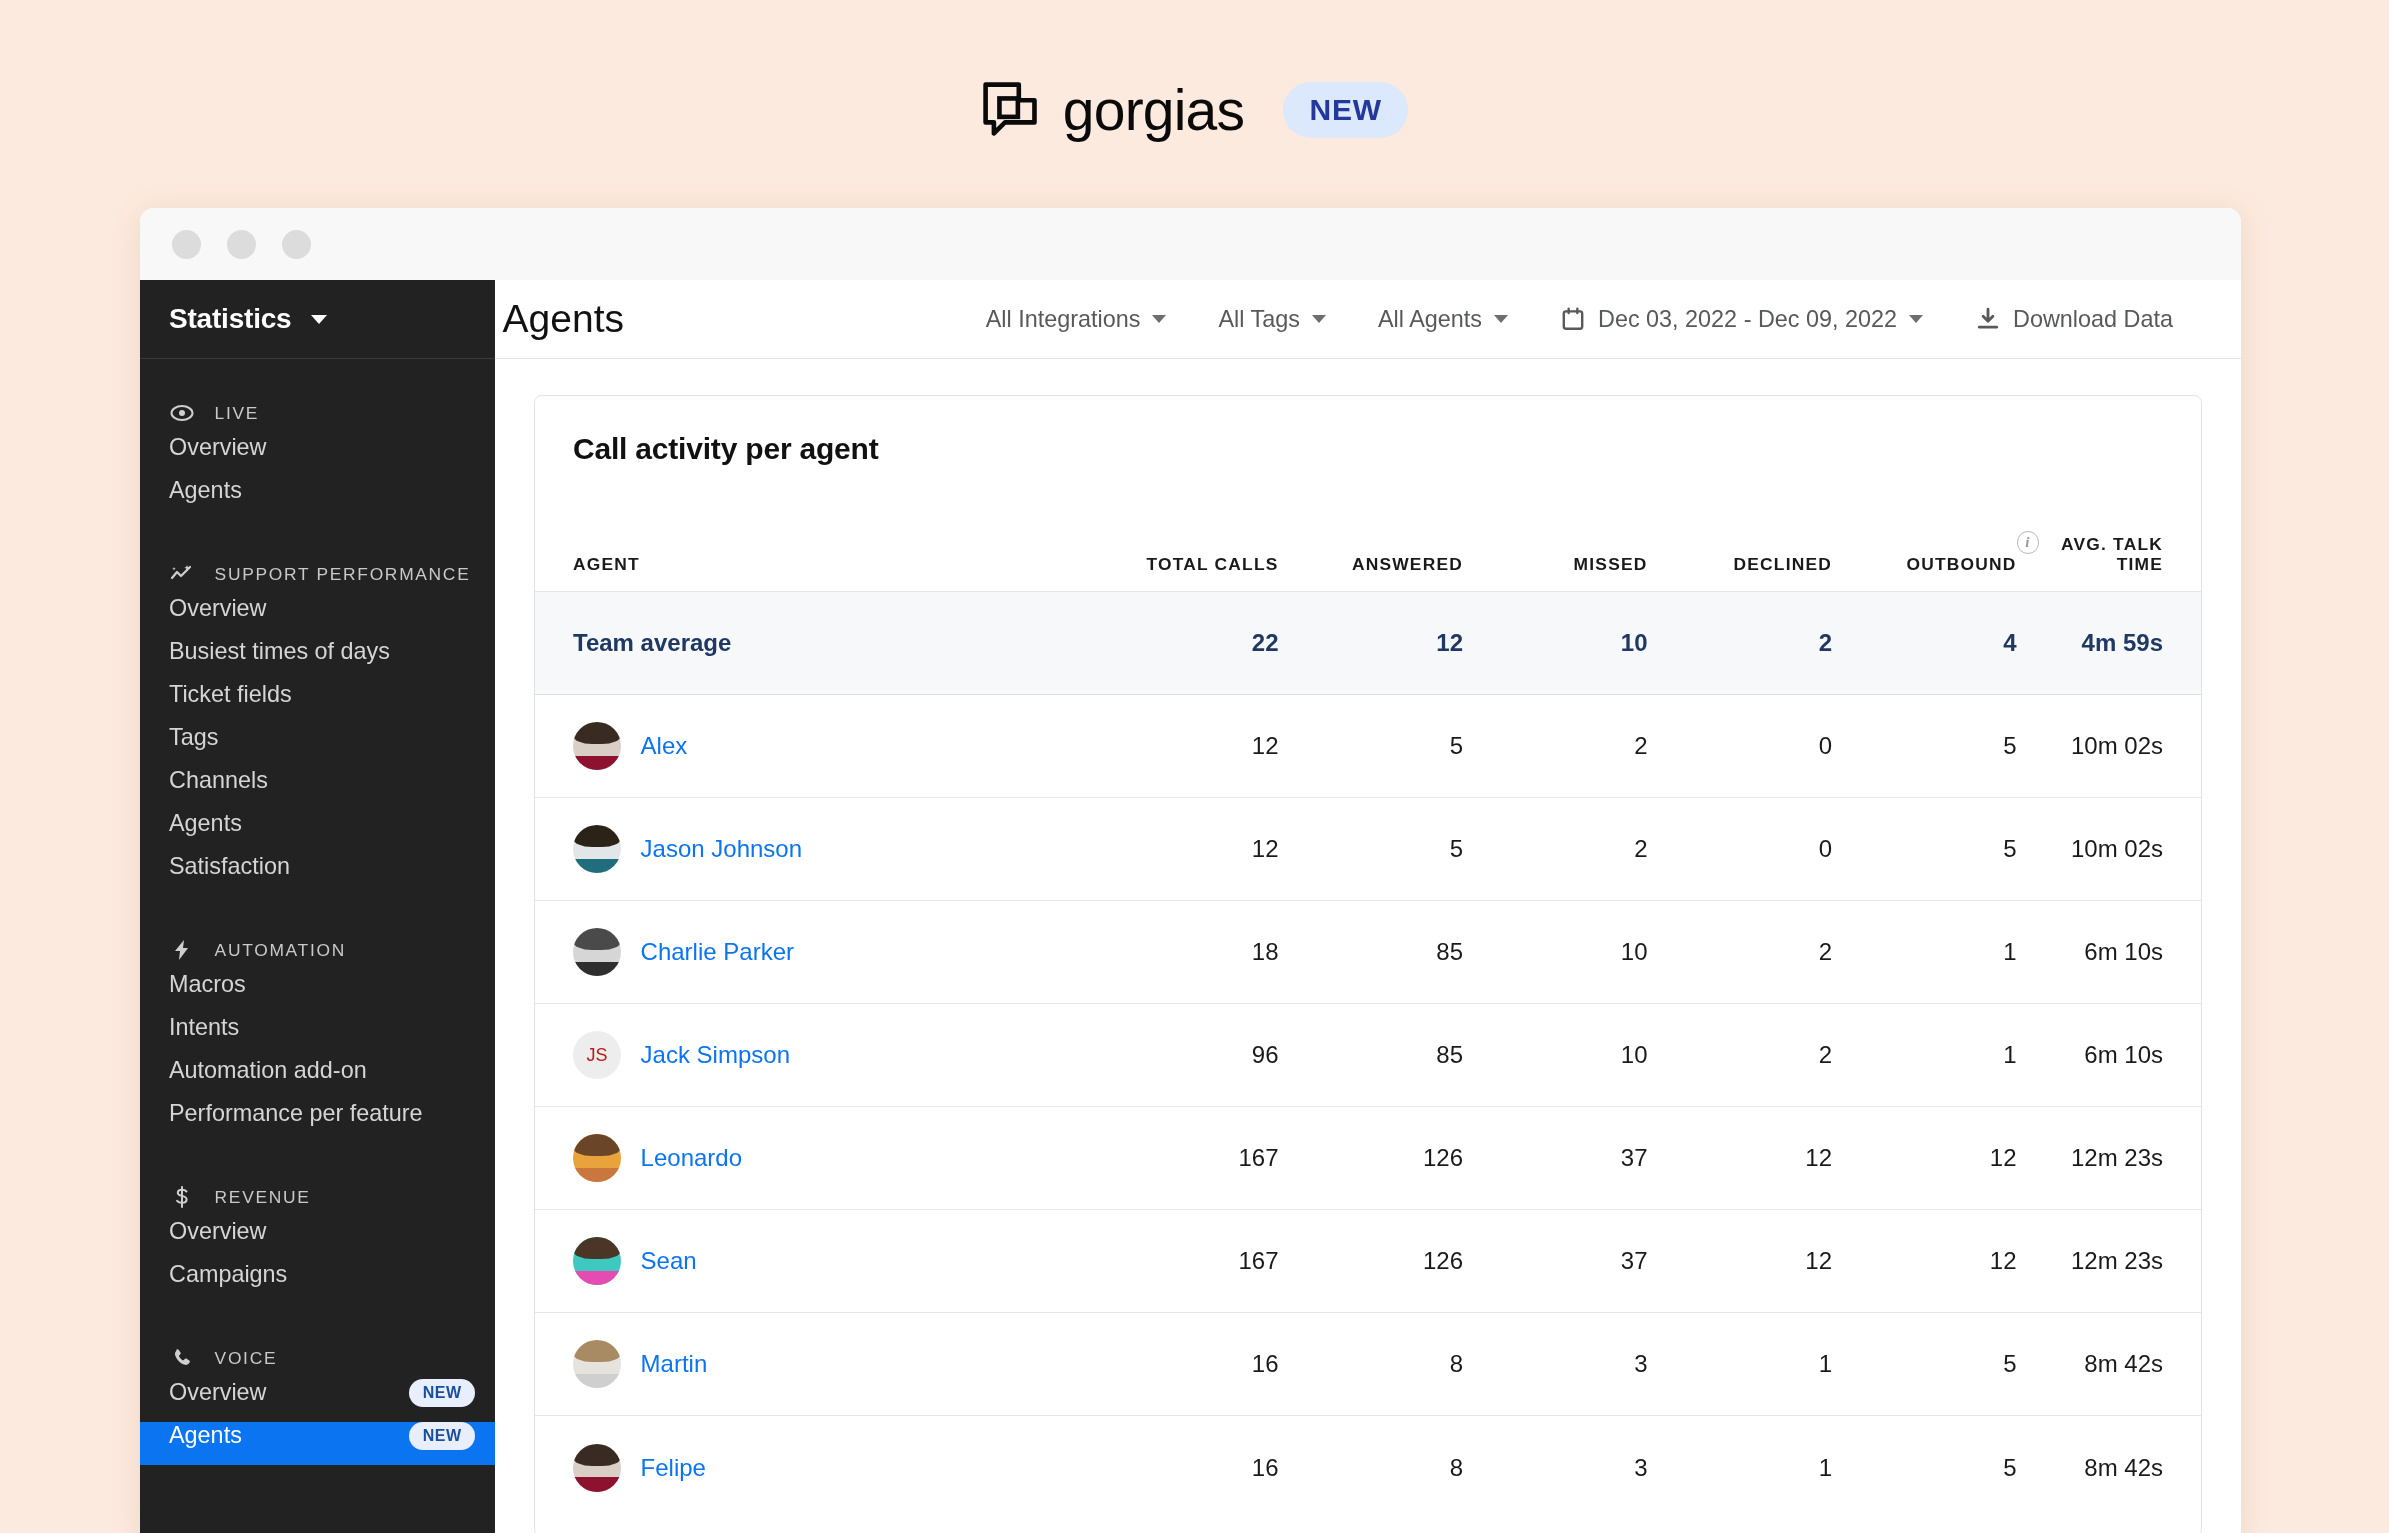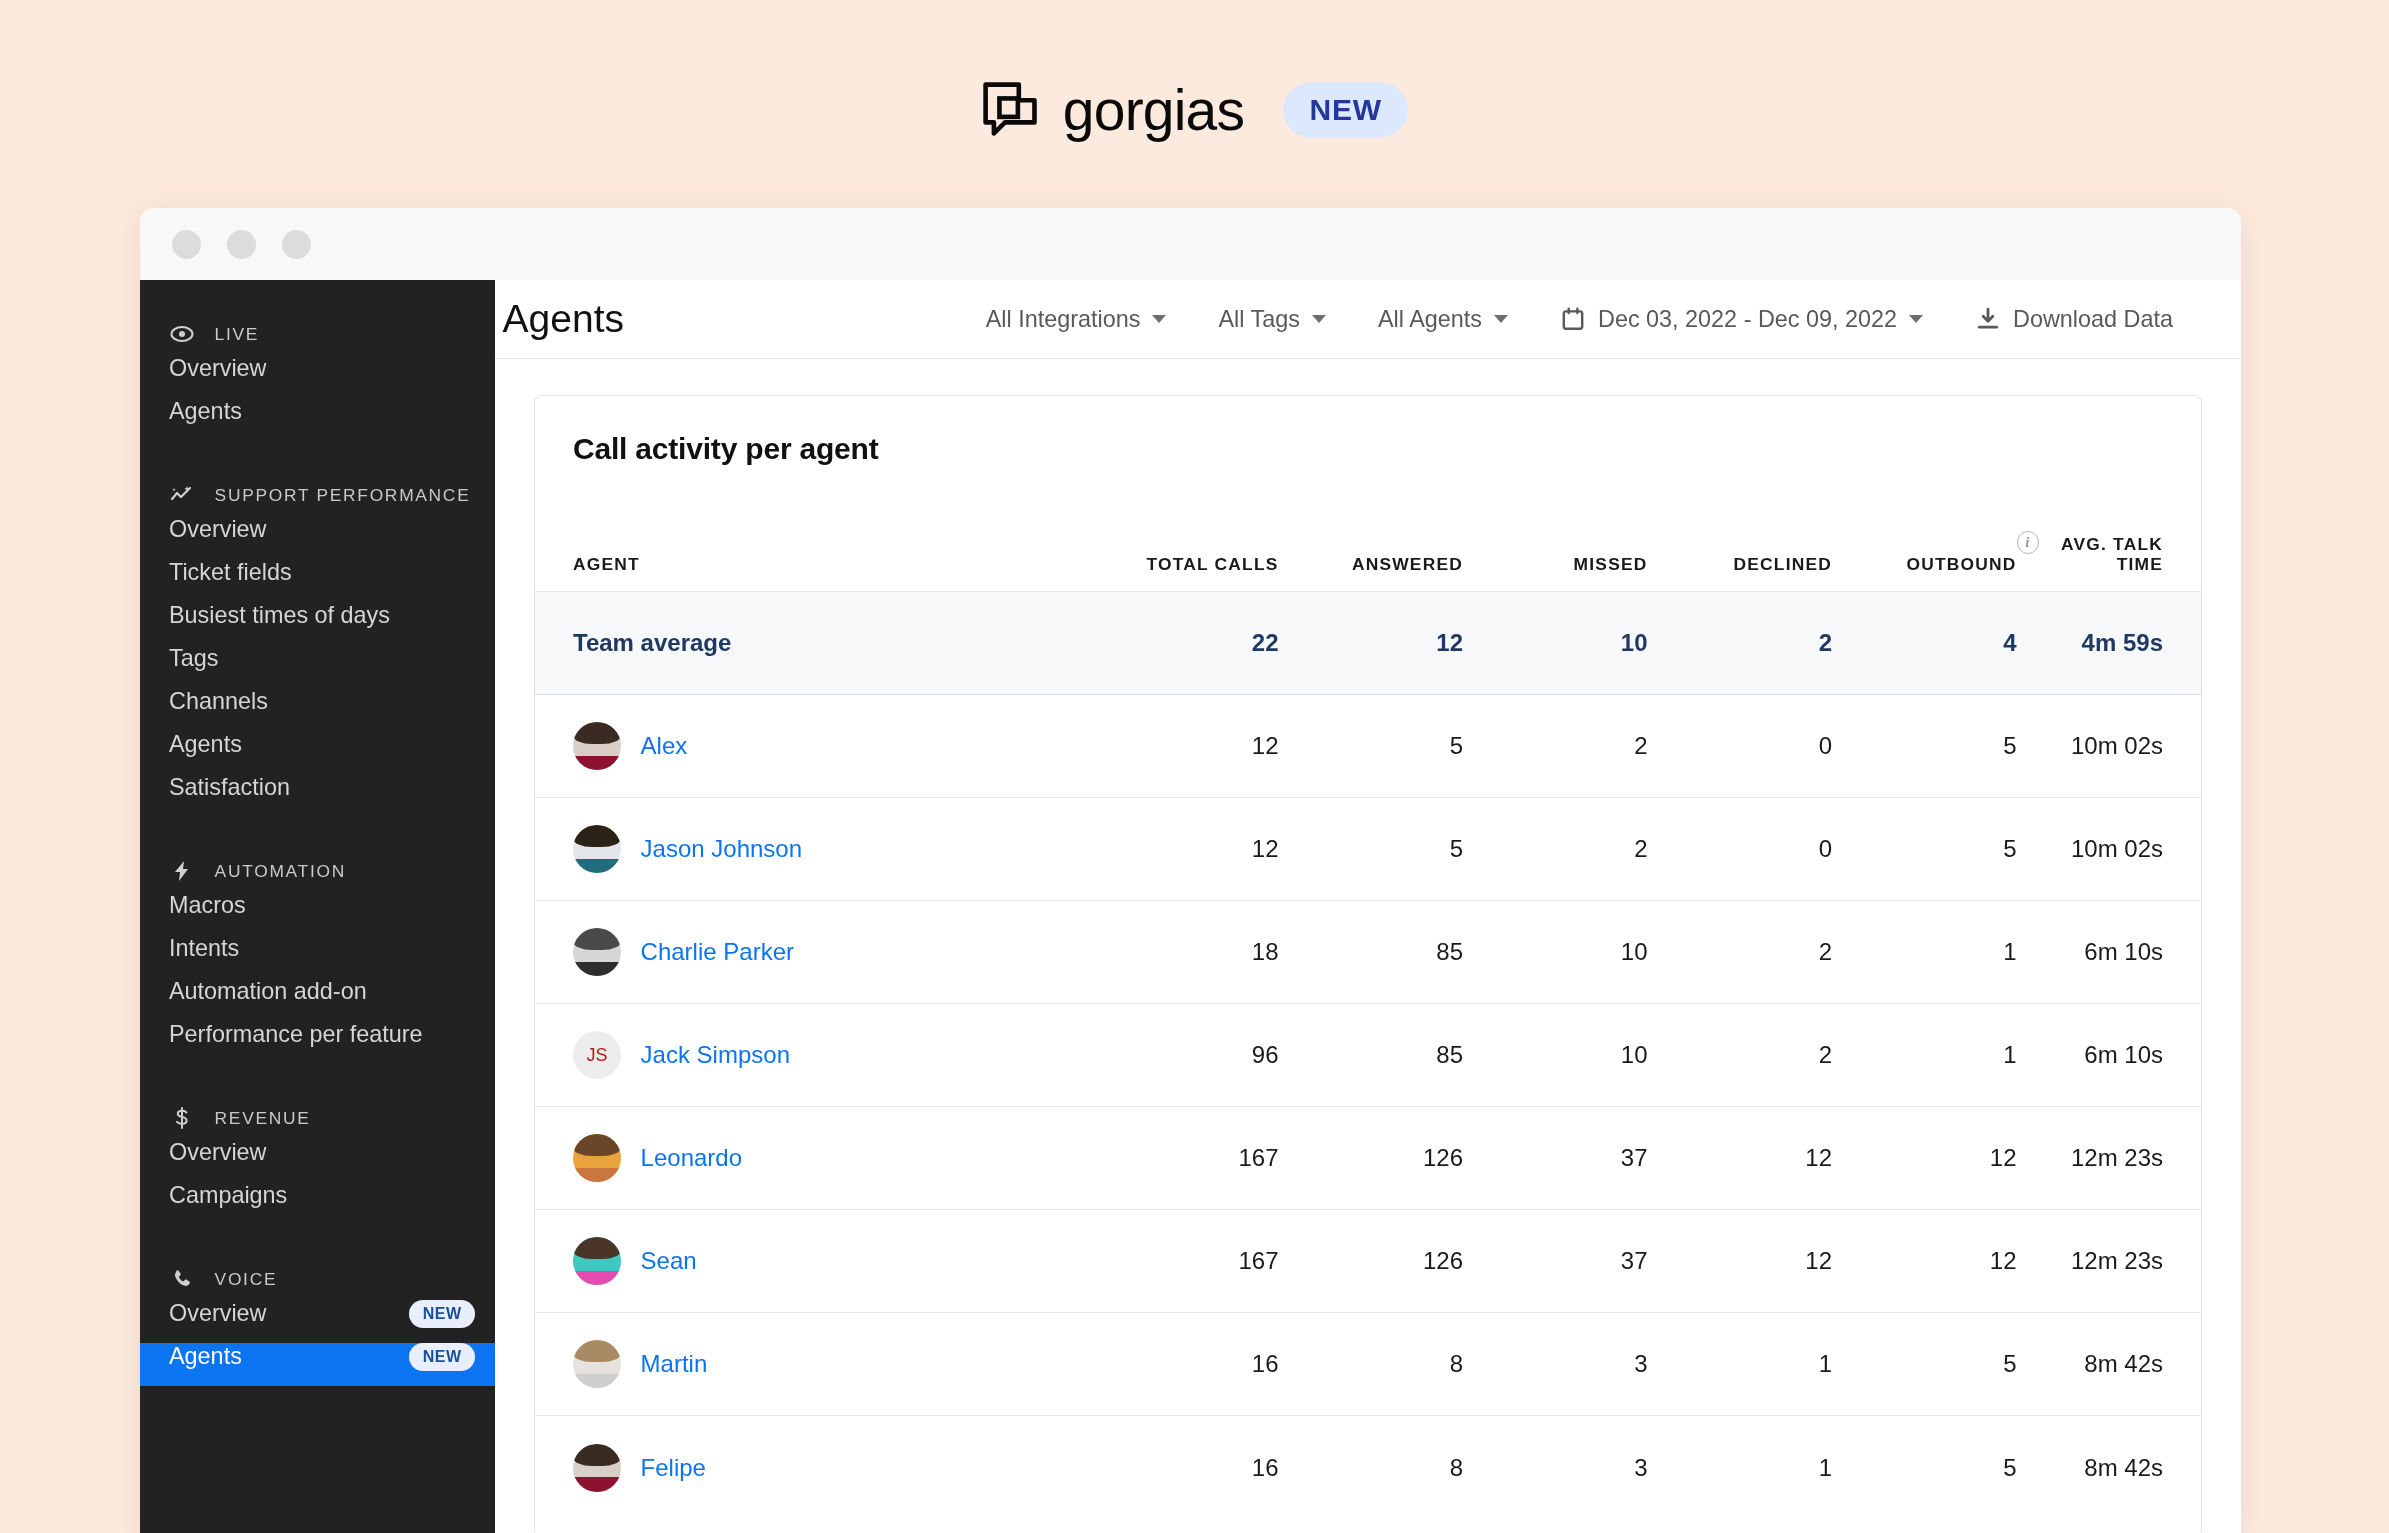--- a/index.html
+++ b/index.html
@@ -275,20 +275,24 @@
 
   <div class="titlebar">
     <span class="dot"></span>
     <span class="dot"></span>
     <span class="dot"></span>
   </div>
 
   <div class="app-body">
 
     <nav class="sidebar">
+      <div class="sidebar-head">
+        <span class="sidebar-head-title">Statistics</span>
+        <span class="caret-down"></span>
+      </div>
       <div id="nav-sections">
           <div class="nav-section">
             <div class="nav-section-head">
               <span class="nav-section-icon">
                 <span style="display: flex; align-items: center;">
                   <svg width="24" height="24" viewBox="0 0 24 24" fill="none">
                     <ellipse cx="12" cy="12" rx="10.5" ry="7" stroke="#cfcfcf" stroke-width="2"></ellipse>
                     <circle cx="12" cy="12" r="3" fill="#cfcfcf"></circle>
                   </svg>
                 </span>
@@ -312,24 +316,24 @@
                     <path d="M4 5l.5 1.2L5.7 6.7 4.5 7.2 4 8.4 3.5 7.2 2.3 6.7 3.5 6.2z" fill="#cfcfcf"></path>
                   </svg>
                 </span>
               </span>
               <span class="nav-section-label">SUPPORT PERFORMANCE</span>
             </div>
             <div class="nav-item">
               <span class="nav-item-label">Overview</span>
             </div>
             <div class="nav-item">
+              <span class="nav-item-label">Busiest times of days</span>
+            </div>
+            <div class="nav-item">
               <span class="nav-item-label">Ticket fields</span>
-            </div>
-            <div class="nav-item">
-              <span class="nav-item-label">Busiest times of days</span>
             </div>
             <div class="nav-item">
               <span class="nav-item-label">Tags</span>
             </div>
             <div class="nav-item">
               <span class="nav-item-label">Channels</span>
             </div>
             <div class="nav-item">
               <span class="nav-item-label">Agents</span>
             </div>

